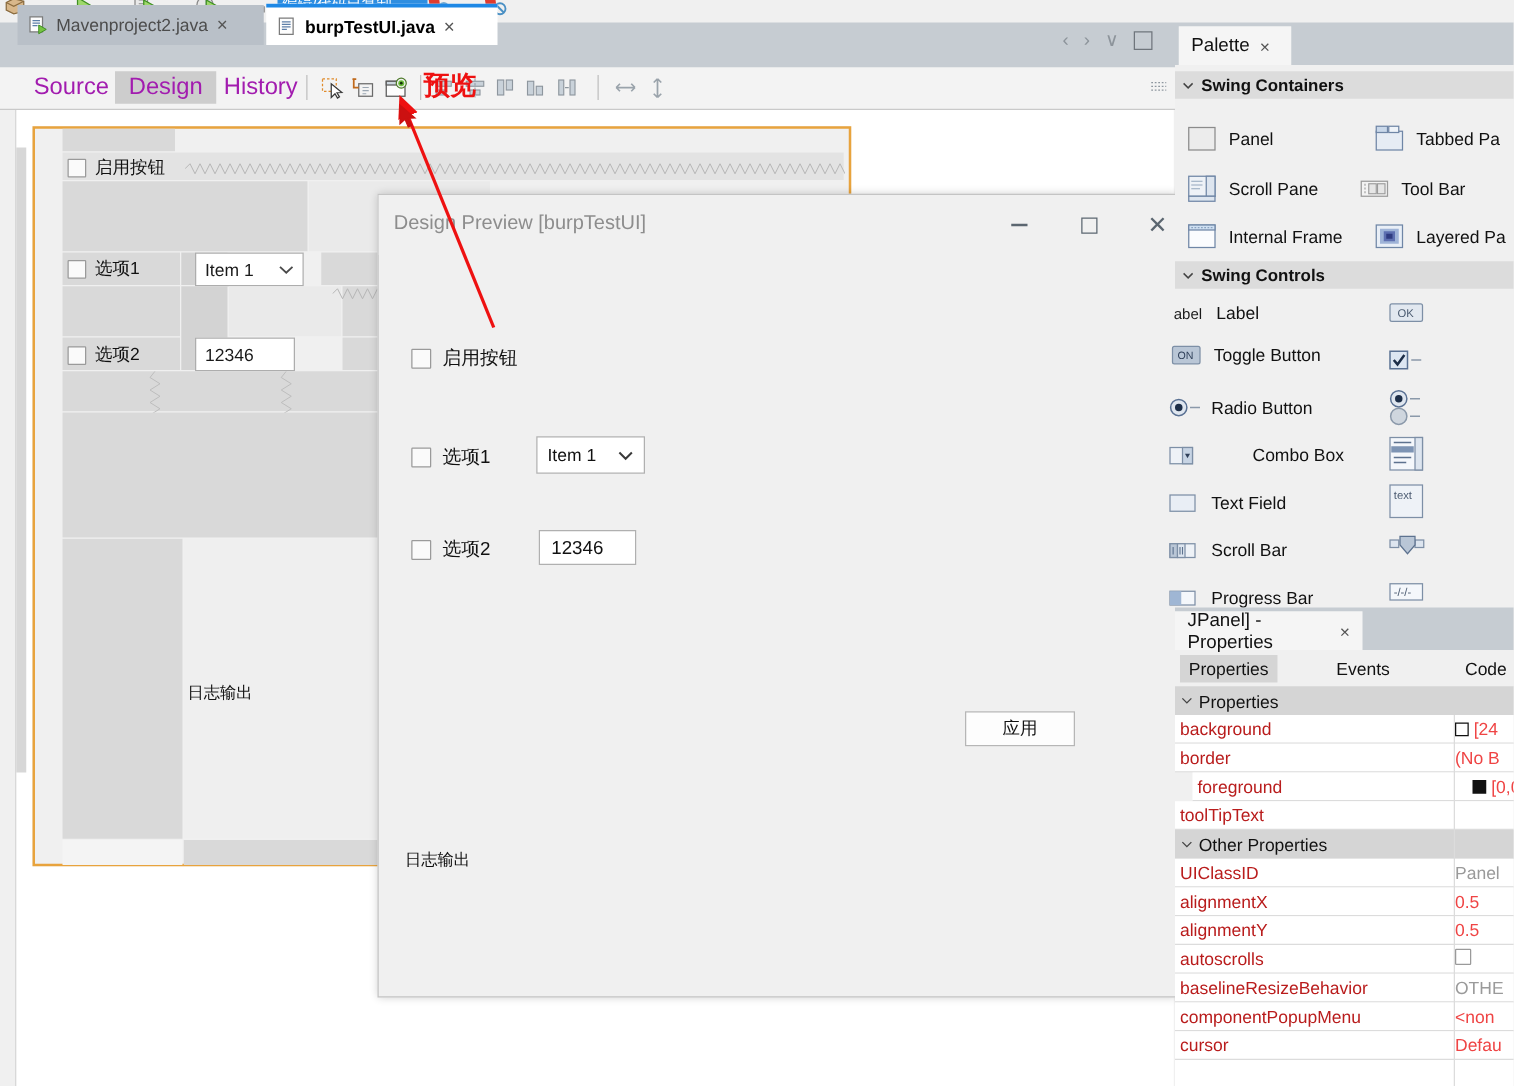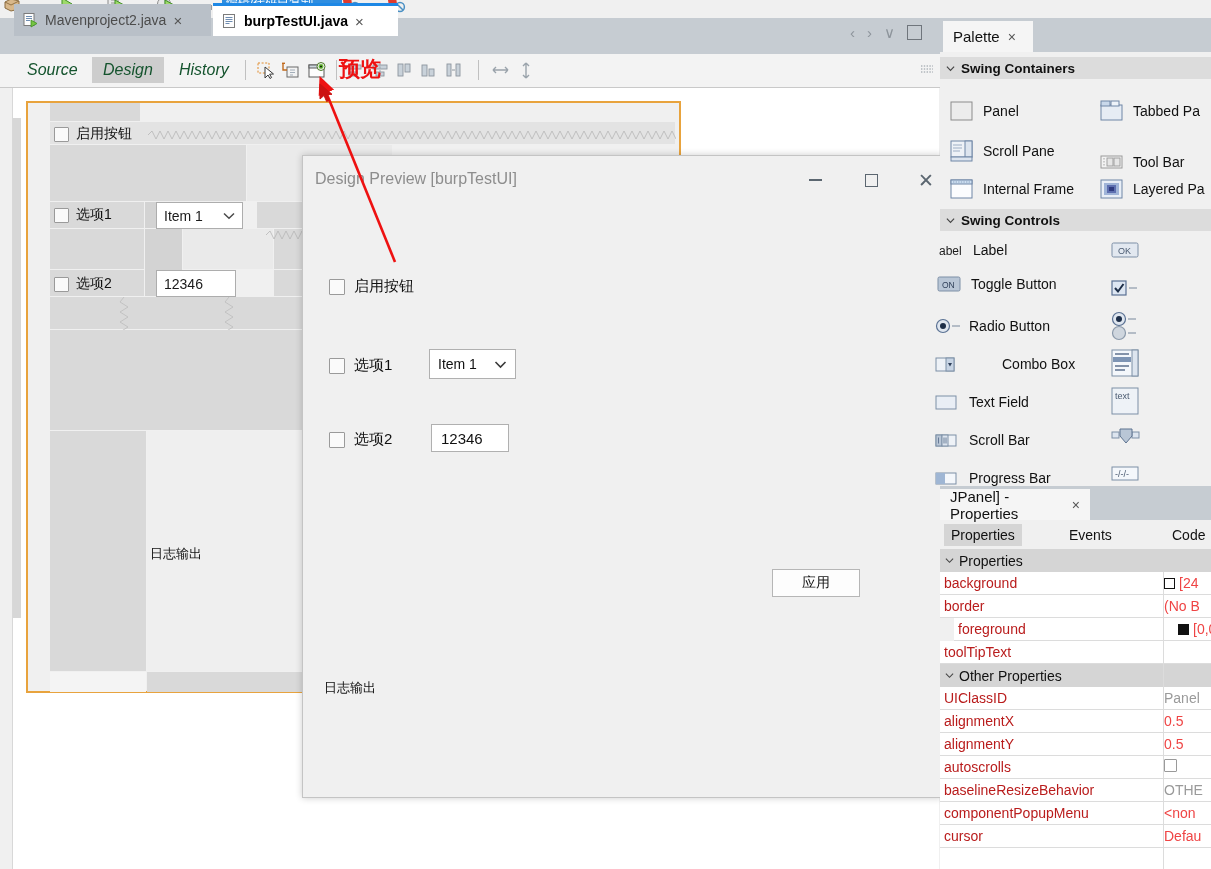--- a/index.html
+++ b/index.html
@@ -55,21 +55,21 @@
     width: 15px; height: 15px; border: 1.6px solid #6f757c; box-sizing: border-box;
   }
 
   
   .designbar {
     position: absolute; left: 0; top: 54px; width: 940px; height: 33px;
     background: #f3f3f3; border-bottom: 1px solid #c9c9c9;
   }
   .mode-tab {
     position: absolute; top: 3px; height: 26px; line-height: 26px;
-    padding: 0 11px; font-size: 16px; color: #14532d; cursor: default; font-style: italic;
+    padding: 0 11px; font-size: 19px; color: #a21caf; cursor: default;
   }
   .mode-tab.sel { background: #cdcdcd; }
   .vsep { position: absolute; top: 6px; width: 1px; height: 20px; background: #c0c0c0; }
   .ibtn { position: absolute; top: 6px; width: 21px; height: 21px; }
   .ibtn svg { display: block; }
   .preview-word {
     position: absolute; top: 58px; left: 339px; font-size: 21px; font-weight: bold;
     color: #ee1111; letter-spacing: 0px; line-height: 1;
   }
   .grip {
@@ -548,21 +548,21 @@
       <span class="plt-ico">
         <svg width="26" height="22" viewBox="0 0 26 22">
           <rect x="3" y="1" width="21" height="16" fill="#eef2f7" stroke="#6f86a6" stroke-width="1"></rect>
           <rect x="17" y="1" width="7" height="16" fill="#dde5ef" stroke="#6f86a6" stroke-width="1"></rect>
           <rect x="3" y="17" width="21" height="4" fill="#dde5ef" stroke="#6f86a6" stroke-width="1"></rect>
           <path d="M5 5h9M5 8h9M5 11h7" stroke="#93a6bd" stroke-width="0.9"></path>
         </svg>
       </span>
       <span>Scroll Pane</span>
     </div>
-    <div class="plt-item" style="left:158px; top:122px;margin-top:11px;">
+    <div class="plt-item" style="left:146px; top:122px;">
       <span class="plt-ico">
         <svg width="26" height="22" viewBox="0 0 26 22">
           <rect x="3" y="5" width="21" height="12" fill="#f3f3f3" stroke="#9a9a9a" stroke-width="1"></rect>
           <path d="M6 7v8" stroke="#9a9a9a" stroke-width="0.9" stroke-dasharray="1.5 1.5"></path>
           <rect x="9" y="7" width="6" height="8" fill="#e6e6e6" stroke="#9a9a9a" stroke-width="0.9"></rect>
           <rect x="16" y="7" width="6" height="8" fill="#e6e6e6" stroke="#9a9a9a" stroke-width="0.9"></rect>
         </svg>
       </span>
       <span>Tool Bar</span>
     </div>

